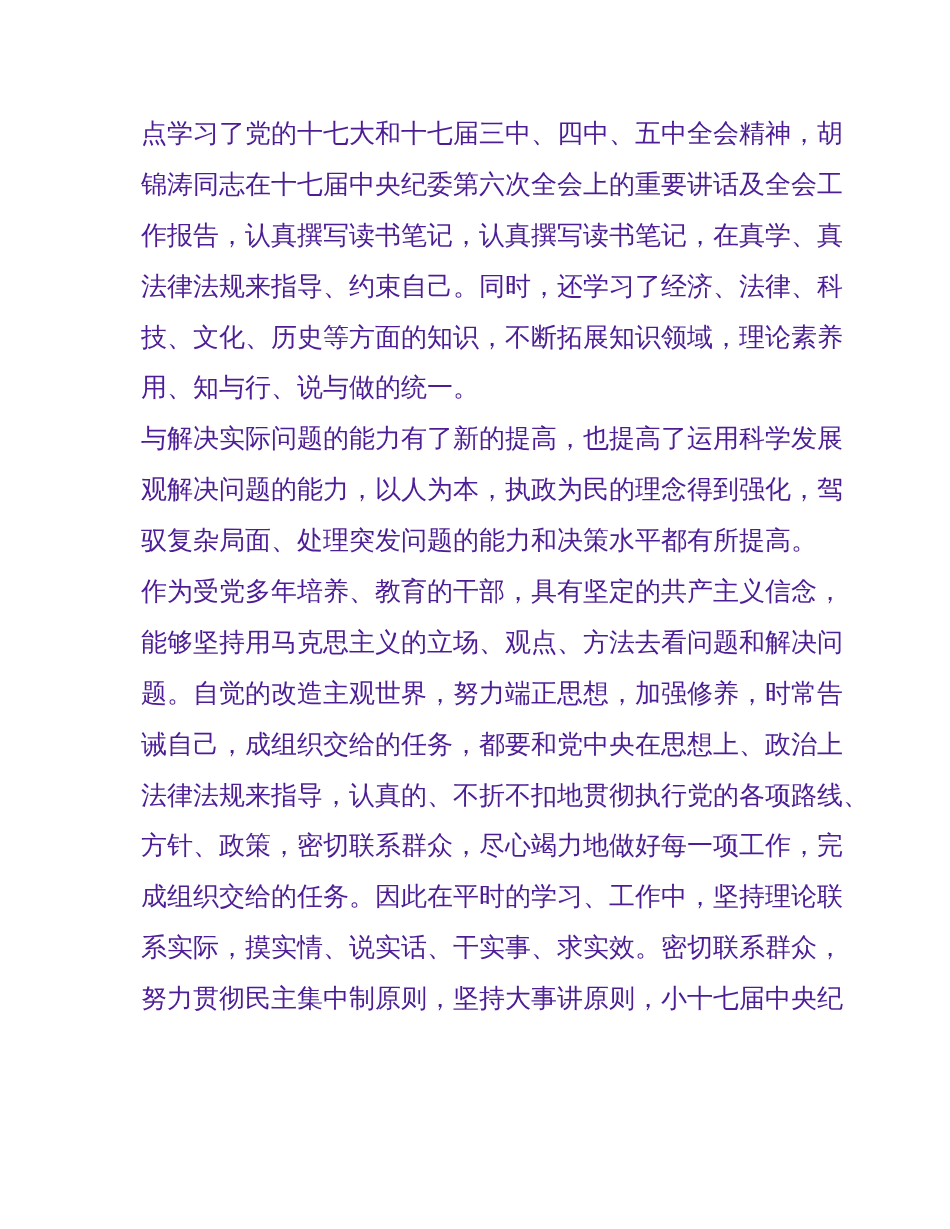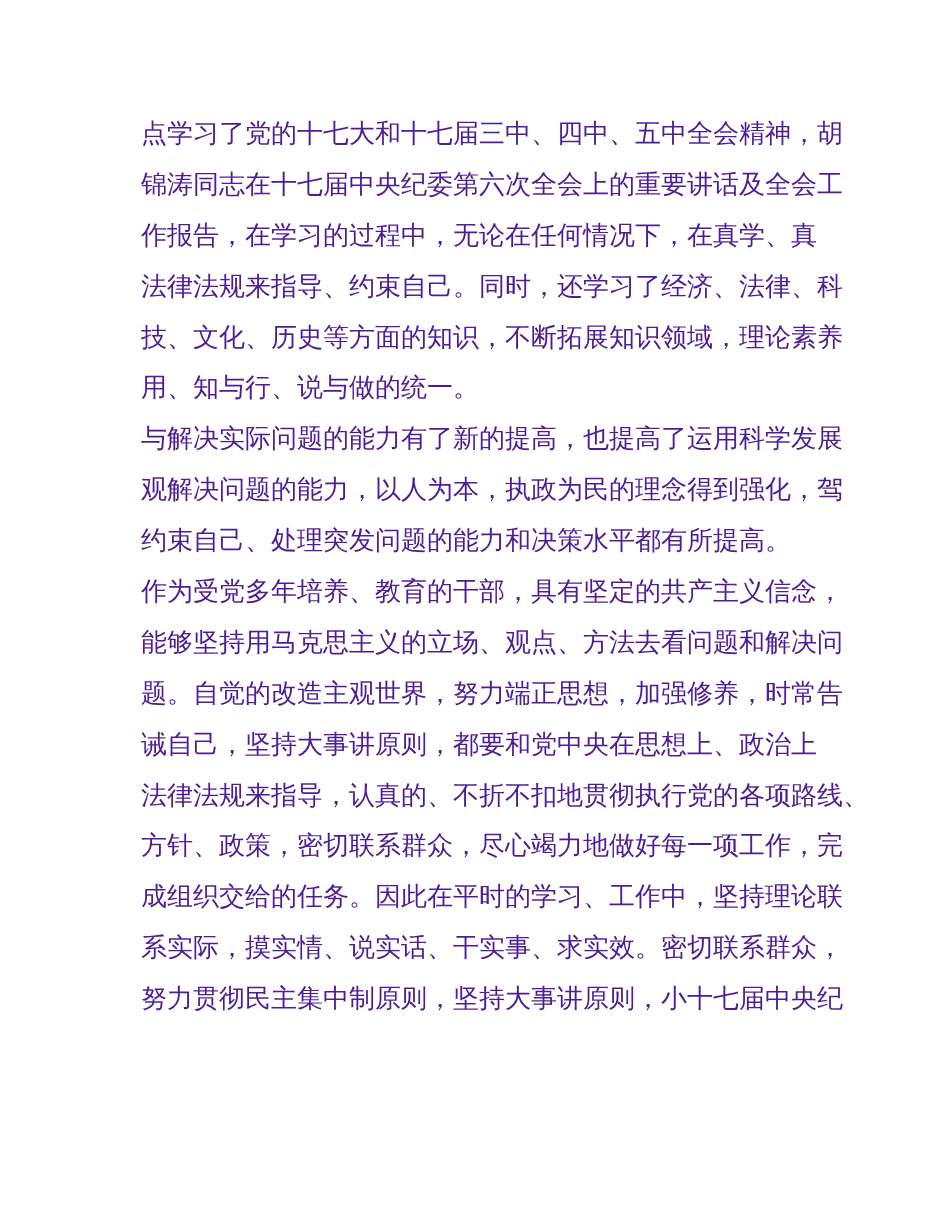--- a/index.html
+++ b/index.html
@@ -40,37 +40,37 @@
 </style>
 </head>
 <body>
 
 <div class="page">
   <div class="body-text">
 
     <div>
       <span class="line">点学习了党的十七大和十七届三中、四中、五中全会精神，胡</span>
       <span class="line">锦涛同志在十七届中央纪委第六次全会上的重要讲话及全会工</span>
-      <span class="line">作报告，在学习的过程中，无论在任何情况下，在真学、真</span>
+      <span class="line">作报告，认真撰写读书笔记，认真撰写读书笔记，在真学、真</span>
       <span class="line">法律法规来指导、约束自己。同时，还学习了经济、法律、科</span>
       <span class="line">技、文化、历史等方面的知识，不断拓展知识领域，理论素养</span>
       <span class="line">用、知与行、说与做的统一。</span>
     </div>
 
     <div>
       <span class="line">与解决实际问题的能力有了新的提高，也提高了运用科学发展</span>
       <span class="line">观解决问题的能力，以人为本，执政为民的理念得到强化，驾</span>
-      <span class="line">约束自己、处理突发问题的能力和决策水平都有所提高。</span>
+      <span class="line">驭复杂局面、处理突发问题的能力和决策水平都有所提高。</span>
     </div>
 
     <div>
       <span class="line">作为受党多年培养、教育的干部，具有坚定的共产主义信念，</span>
       <span class="line">能够坚持用马克思主义的立场、观点、方法去看问题和解决问</span>
       <span class="line">题。自觉的改造主观世界，努力端正思想，加强修养，时常告</span>
-      <span class="line">诫自己，坚持大事讲原则，都要和党中央在思想上、政治上</span>
+      <span class="line">诫自己，成组织交给的任务，都要和党中央在思想上、政治上</span>
       <span class="line">法律法规来指导，认真的、不折不扣地贯彻执行党的各项路线、</span>
       <span class="line">方针、政策，密切联系群众，尽心竭力地做好每一项工作，完</span>
       <span class="line">成组织交给的任务。因此在平时的学习、工作中，坚持理论联</span>
       <span class="line">系实际，摸实情、说实话、干实事、求实效。密切联系群众，</span>
       <span class="line">努力贯彻民主集中制原则，坚持大事讲原则，小十七届中央纪</span>
     </div>
 
   </div>
 </div>
 

